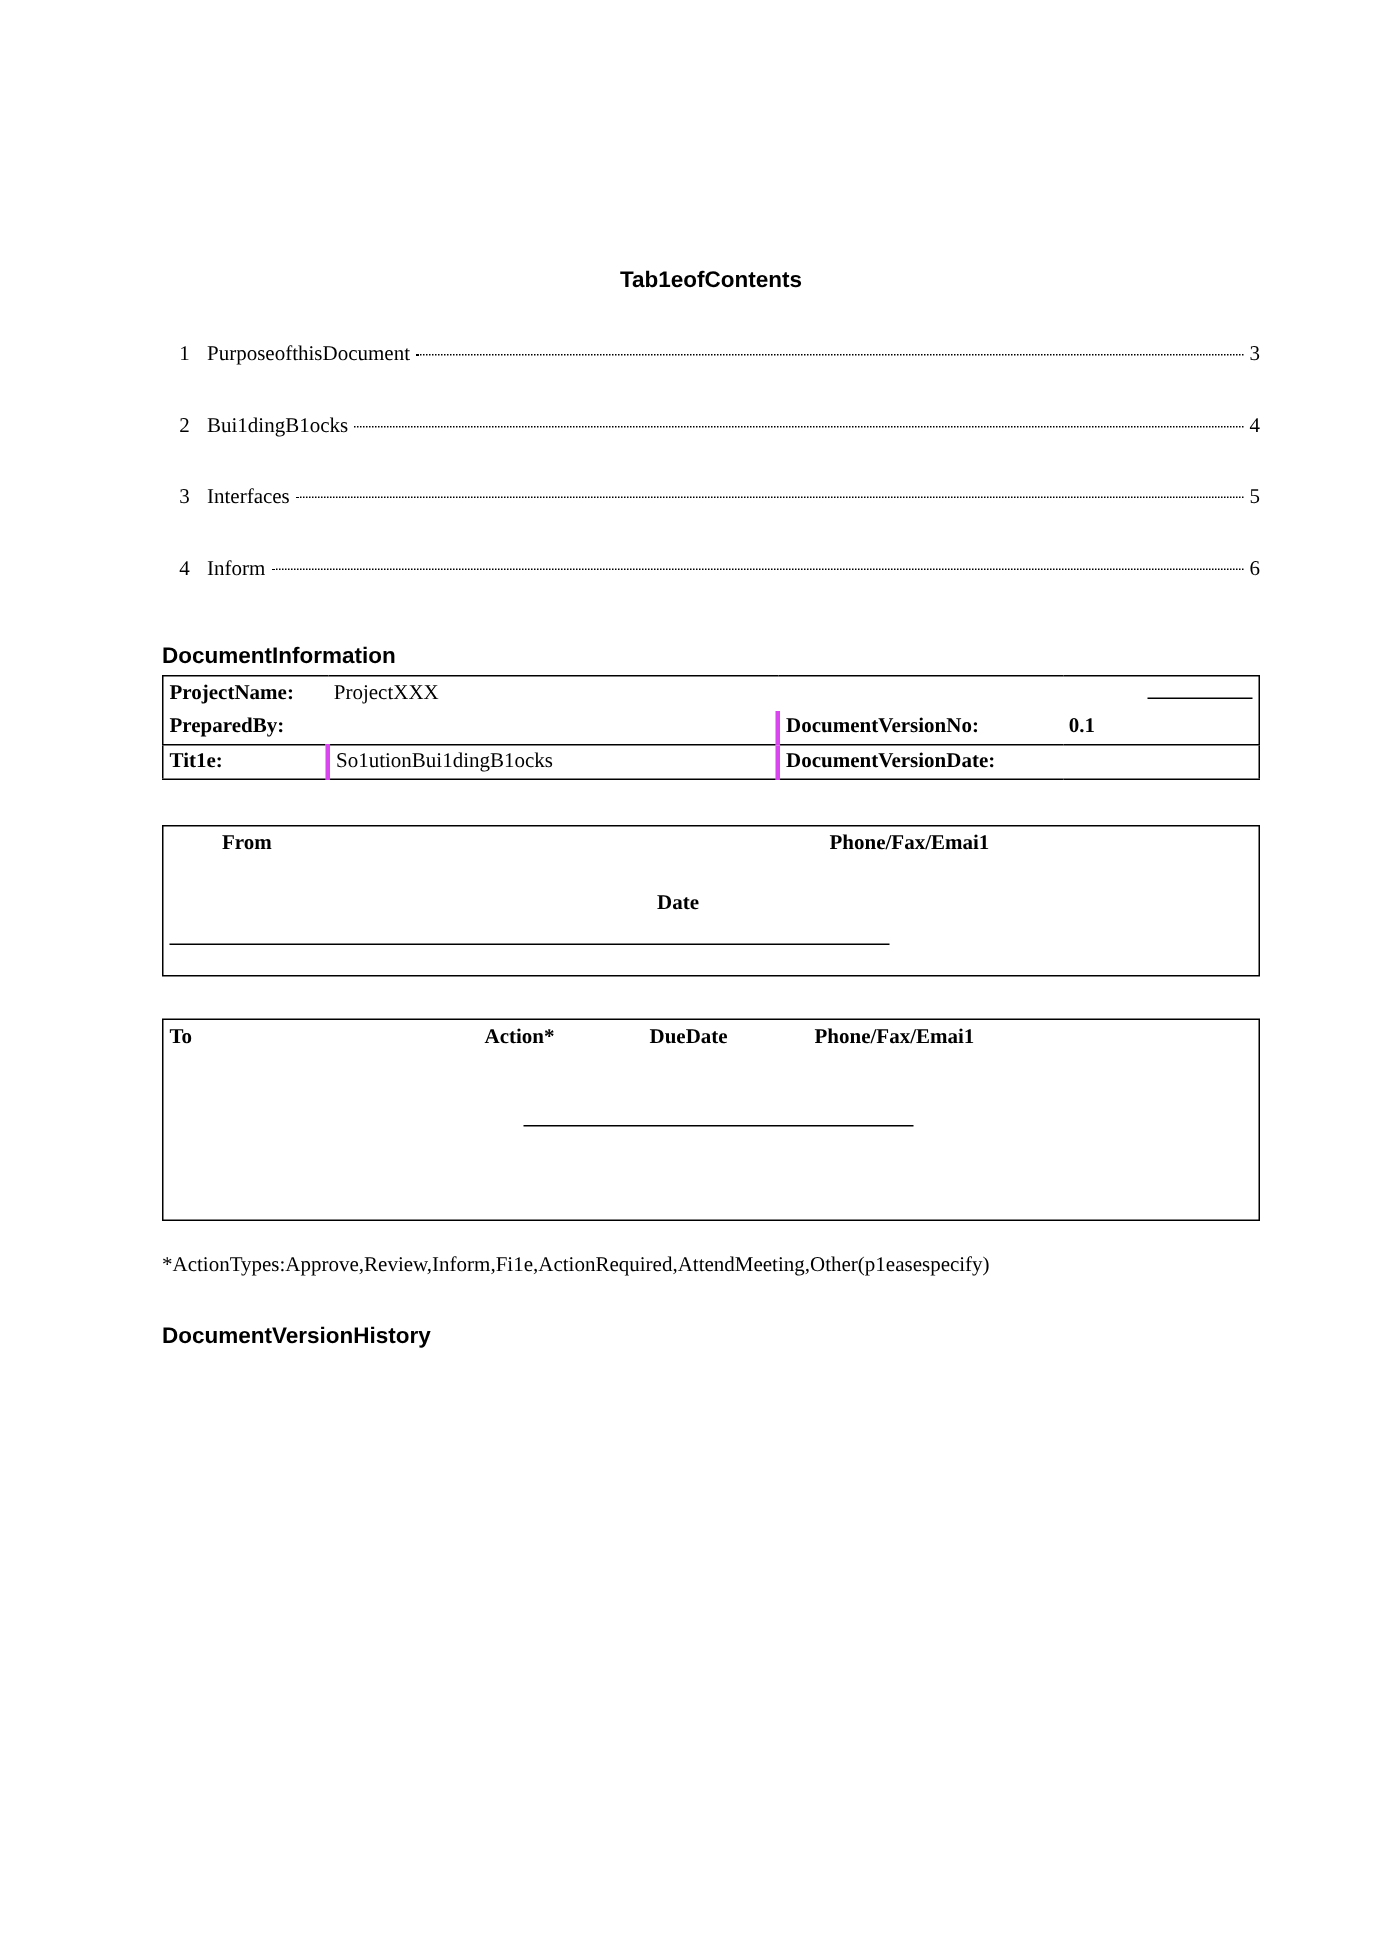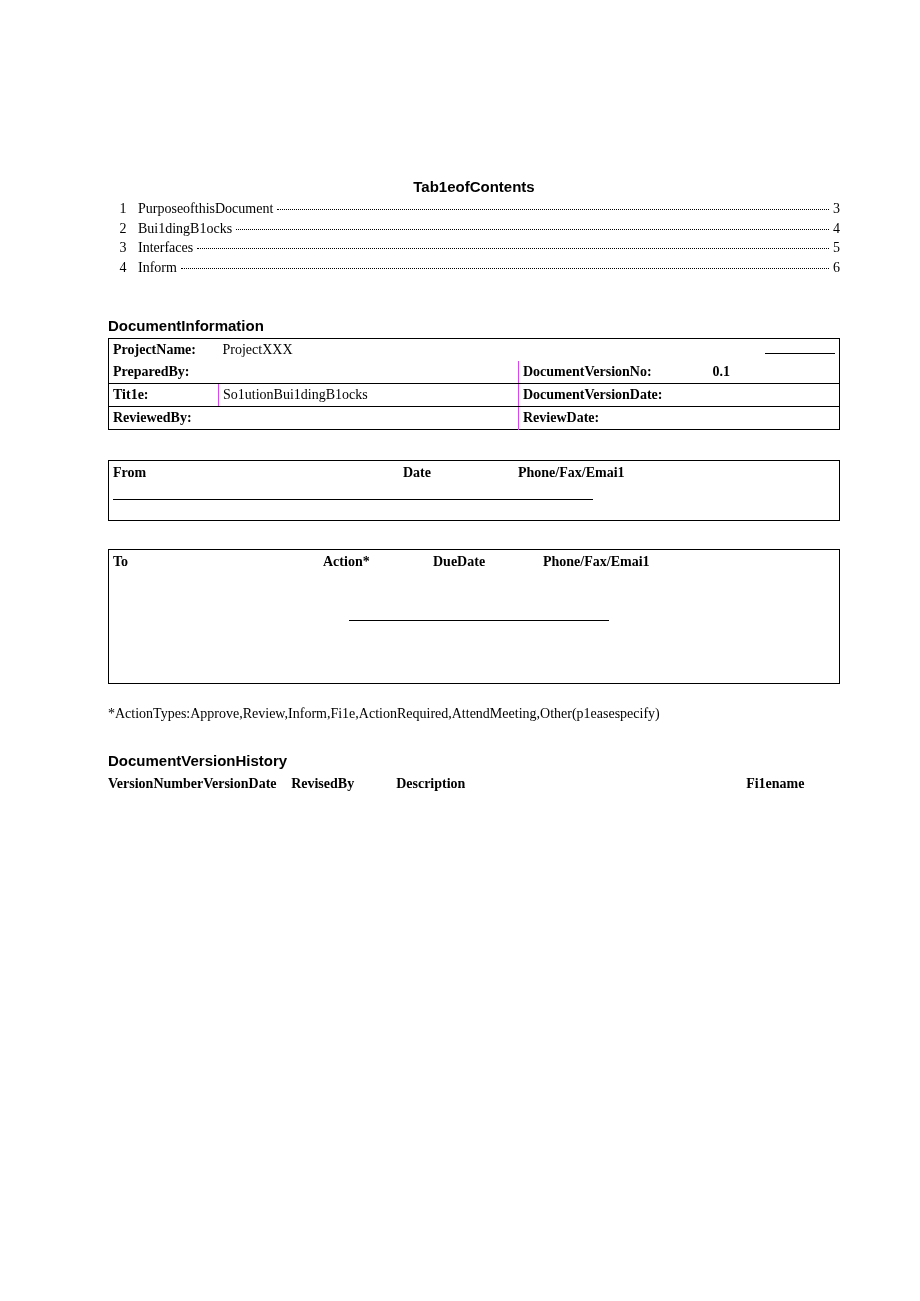--- a/index.html
+++ b/index.html
@@ -31,20 +31,21 @@
     line-height: 1.4;
     font-size: 14px;
   }
   .toc-num {
     width: 30px;
     flex: 0 0 30px;
   }
   .toc-title {
     white-space: nowrap;
     padding-right: 2px;
+    margin-top: 28px;
   }
   .toc-dots {
     flex: 1;
     border-bottom: 1px dotted #000;
     margin: 0 2px 3px 2px;
     position: relative;
     top: -3px;
   }
   .toc-page {
     white-space: nowrap;
@@ -61,38 +62,38 @@
     font-size: 14px;
   }
   .docinfo-table td {
     padding: 3px 4px;
     vertical-align: bottom;
     white-space: nowrap;
     margin-top: 45px;
   }
   .b { font-weight: bold; }
   .row-sep td { border-bottom: 1px solid #000; }
-  .cell-sep-right { border-right: 1px solid #d946ef; }
+  .cell-sep-right { border-right: 3px solid #d946ef; }
   .underline-field {
     display: inline-block;
     width: 70px;
     border-bottom: 1px solid #000;
     height: 12px;
   }
 
   
   .boxed {
     border: 1px solid #000;
     width: 100%;
     margin-top: 2px;
   }
   .dist-row { display: flex; padding: 4px 4px 0 4px; }
   .dist-col { font-weight: bold; font-size: 14px; }
-  .from-col { flex: 0 0 290px; }
-  .date-col { flex: 0 0 115px; }
+  .from-col { flex: 0 0 290px; margin-left: 35px; }
+  .date-col { flex: 0 0 115px; margin-top: 40px; }
   .phone-col { flex: 1; }
   .blankline {
     border-bottom: 1px solid #000;
     margin: 18px 0 0 0;
     width: 480px;
   }
   .dist-pad { height: 20px; }
 
   .to-col { flex: 0 0 210px; }
   .action-col { flex: 0 0 110px; }
@@ -166,24 +167,20 @@
       <tr class="row-sep">
         <td class="b cell-sep-right" colspan="2">PreparedBy:</td>
         <td class="b">DocumentVersionNo:</td>
         <td class="b">0.1</td>
       </tr>
       <tr class="row-sep">
         <td class="b cell-sep-right">Tit1e:</td>
         <td class="cell-sep-right">So1utionBui1dingB1ocks</td>
         <td class="b" colspan="2">DocumentVersionDate:</td>
       </tr>
-      <tr>
-        <td class="b cell-sep-right" colspan="2">ReviewedBy:</td>
-        <td class="b" colspan="2">ReviewDate:</td>
-      </tr>
     </tbody>
       </table>
   </div>
 
   <div class="section-block">
 
     <div class="boxed">
       <div class="dist-row">
         <div class="dist-col from-col">From</div>
         <div class="dist-col date-col">Date</div>
@@ -204,22 +201,15 @@
       </div>
       <div class="to-blankline"></div>
       <div class="to-pad"></div>
     </div>
 
     <div class="footnote">*ActionTypes:Approve,Review,Inform,Fi1e,ActionRequired,AttendMeeting,Other(p1easespecify)</div>
   </div>
 
   <div class="section-block">
     <div class="heading">DocumentVersionHistory</div>
-    <div class="vh-row">
-      <div class="vh-col vh-ver">VersionNumber</div>
-      <div class="vh-col vh-date">VersionDate</div>
-      <div class="vh-col vh-rev">RevisedBy</div>
-      <div class="vh-col vh-desc">Description</div>
-      <div class="vh-col vh-file">Fi1ename</div>
-    </div>
   </div>
 
 </div>
 
 </body></html>

